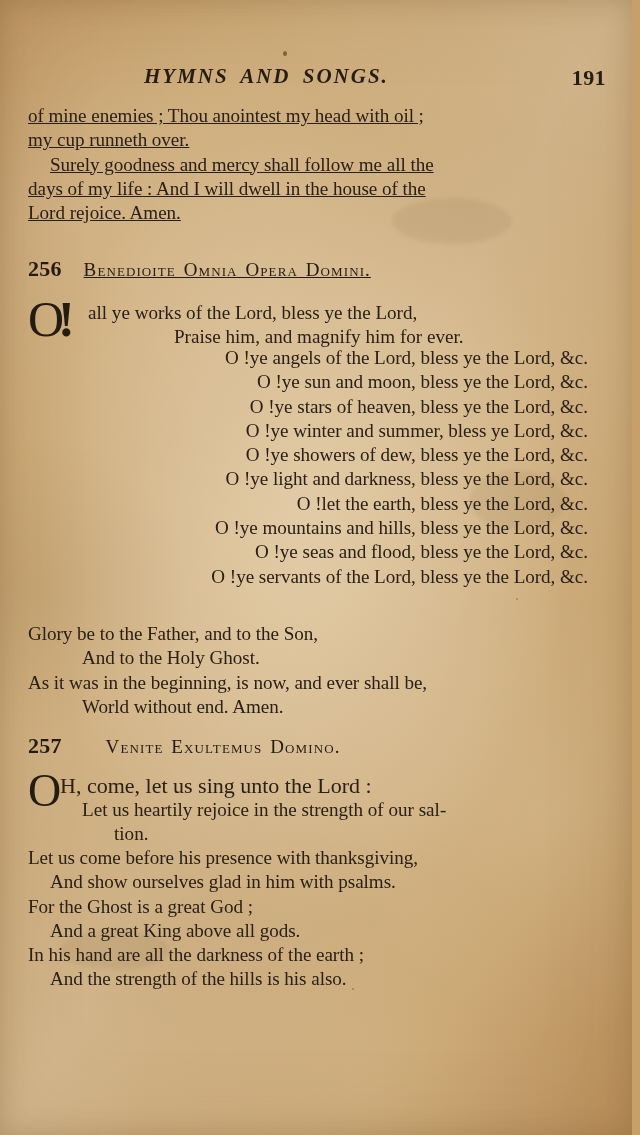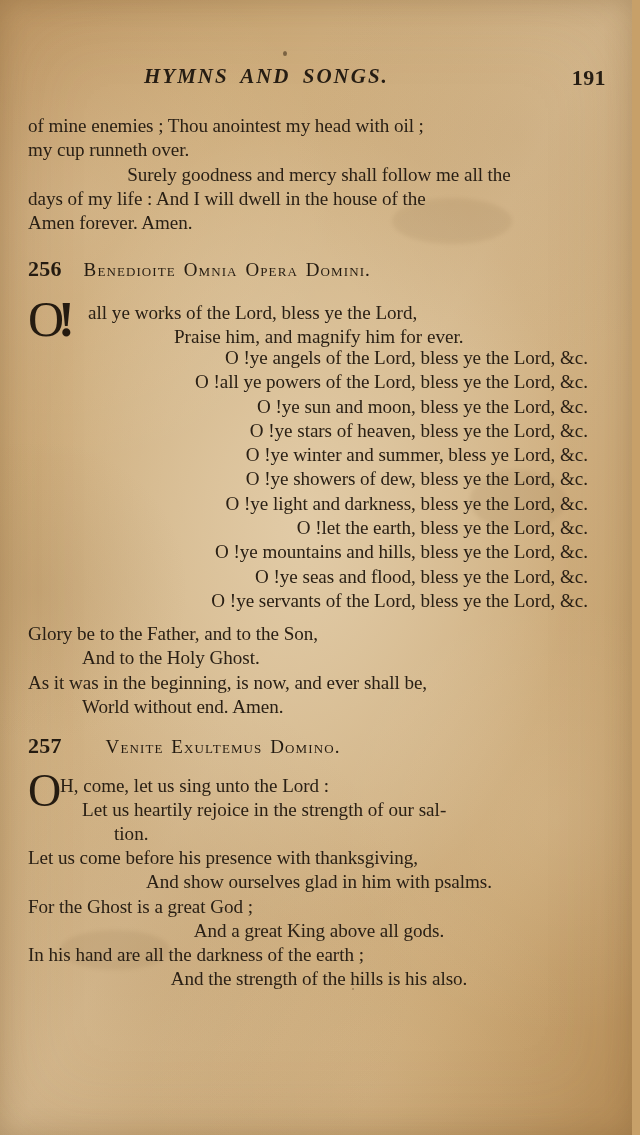--- a/index.html
+++ b/index.html
@@ -95,25 +95,25 @@
   .tblock {
     position: absolute;
     left: 28px;
     width: 560px;
     font-size: 19.1px;
     line-height: 24.3px;
     color: #2a2015;
     letter-spacing: -0.05px;
   }
   .line { white-space: nowrap; }
-  .ind1 { padding-left: 22px; text-align: center; }
+  .ind1 { padding-left: 22px; }
   .ind2 { padding-left: 54px; }
 
   
-  #psalm-tail { top: 114px; }
+  #psalm-tail { top: 104px; text-decoration: underline; }
 
   
   .hymn-head {
     position: absolute;
     left: 28px;
     width: 560px;
     white-space: nowrap;
   }
   .hymn-num {
     font-weight: bold;
@@ -123,21 +123,21 @@
   }
   .hymn-title {
     font-size: 19px;
     font-variant: small-caps;
     text-transform: capitalize;
     letter-spacing: 1.1px;
     word-spacing: 2px;
     color: #241b11;
   }
   #head-256 { top: 256px; }
-  #head-256 .hymn-title { margin-left: 18px; }
+  #head-256 .hymn-title { margin-left: 18px; text-decoration: underline; }
   #head-257 { top: 733px; }
   #head-257 .hymn-title { margin-left: 40px; }
 
   
   .dropcap-wrap {
     position: absolute;
     left: 28px;
     width: 560px;
   }
   .dropcap {
@@ -191,21 +191,21 @@
   
   #dox-256 { top: 622px; }
 
   
   #open-257 { top: 770px; }
   #open-257 .dropcap { font-size: 46px; line-height: 42px; }
   #open-257 .l1 {
     position: absolute;
     left: 32px;
     top: 4px;
-    font-size: 19px;
+    font-size: 22px;
     line-height: 24.3px;
     white-space: nowrap;
   }
   #open-257 .l2 {
     position: absolute;
     left: 54px;
     top: 28px;
     font-size: 19.1px;
     line-height: 24.3px;
     white-space: nowrap;
@@ -257,41 +257,38 @@
     <div class="runhead">
       <div class="runhead-title">HYMNS AND SONGS.</div>
       <div class="runhead-folio">191</div>
     </div>
 
     <div class="tblock" id="psalm-tail">
       <div class="line">of mine enemies ; Thou anointest my head with oil ;</div>
       <div class="line">my cup runneth over.</div>
       <div class="line ind1">Surely goodness and mercy shall follow me all the</div>
       <div class="line">days of my life : And I will dwell in the house of the</div>
-      <div class="line">Amen forever.   Amen.</div>
+      <div class="line">Lord rejoice.   Amen.</div>
     </div>
 
     <div class="hymn-head" id="head-256">
       <span class="hymn-num">256</span>
       <span class="hymn-title">Benedioite Omnia Opera Domini.</span>
     </div>
 
     <div class="dropcap-wrap" id="open-256">
       <span class="dropcap">O</span>
       <span class="dropcap-bang">!</span>
       <span class="l1">all ye works of the Lord, bless ye the Lord,</span>
       <span class="l2">Praise him, and magnify him for ever.</span>
     </div>
 
     <div class="tblock" id="verses-256">
       <div class="ol-row">
         <span class="ol-mark">O !</span><span>ye angels of the Lord, bless ye the Lord, &amp;c.</span>
-      </div>
-      <div class="ol-row">
-        <span class="ol-mark">O !</span><span>all ye powers of the Lord, bless ye the Lord, &amp;c.</span>
       </div>
       <div class="ol-row">
         <span class="ol-mark">O !</span><span>ye sun and moon, bless ye the Lord, &amp;c.</span>
       </div>
       <div class="ol-row">
         <span class="ol-mark">O !</span><span>ye stars of heaven, bless ye the Lord, &amp;c.</span>
       </div>
       <div class="ol-row">
         <span class="ol-mark">O !</span><span>ye winter and summer, bless ye Lord, &amp;c.</span>
       </div>

